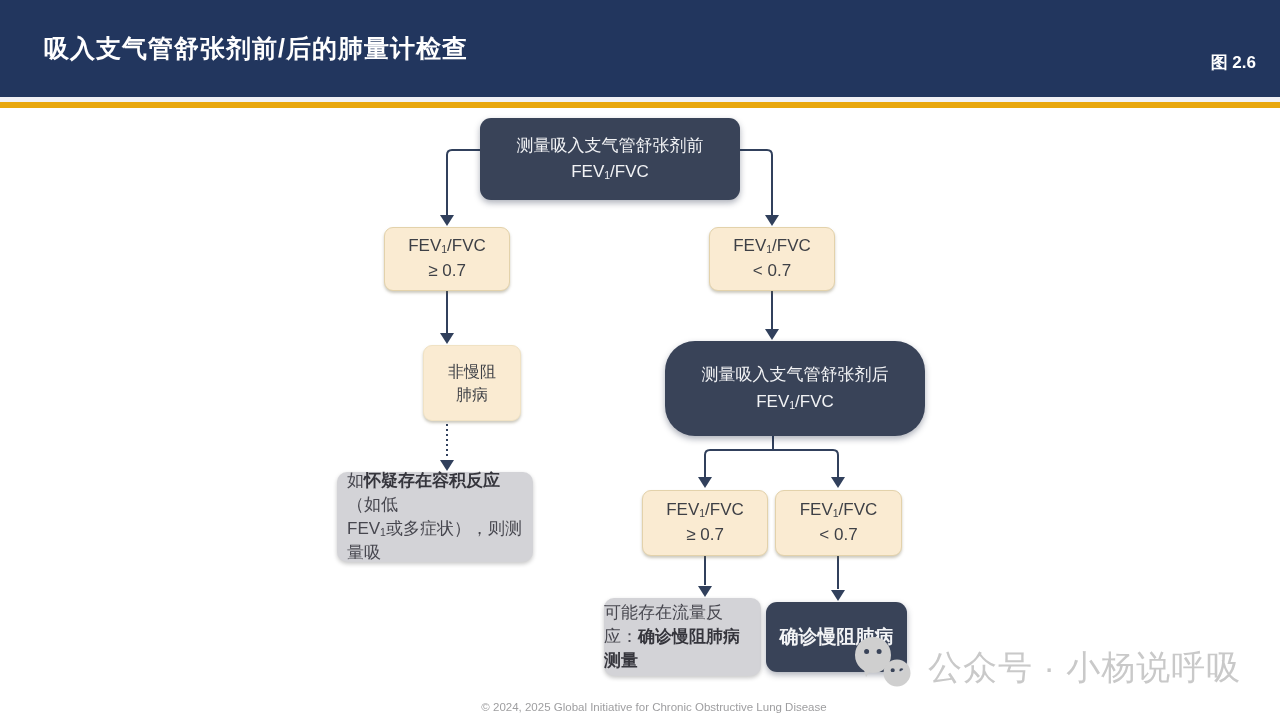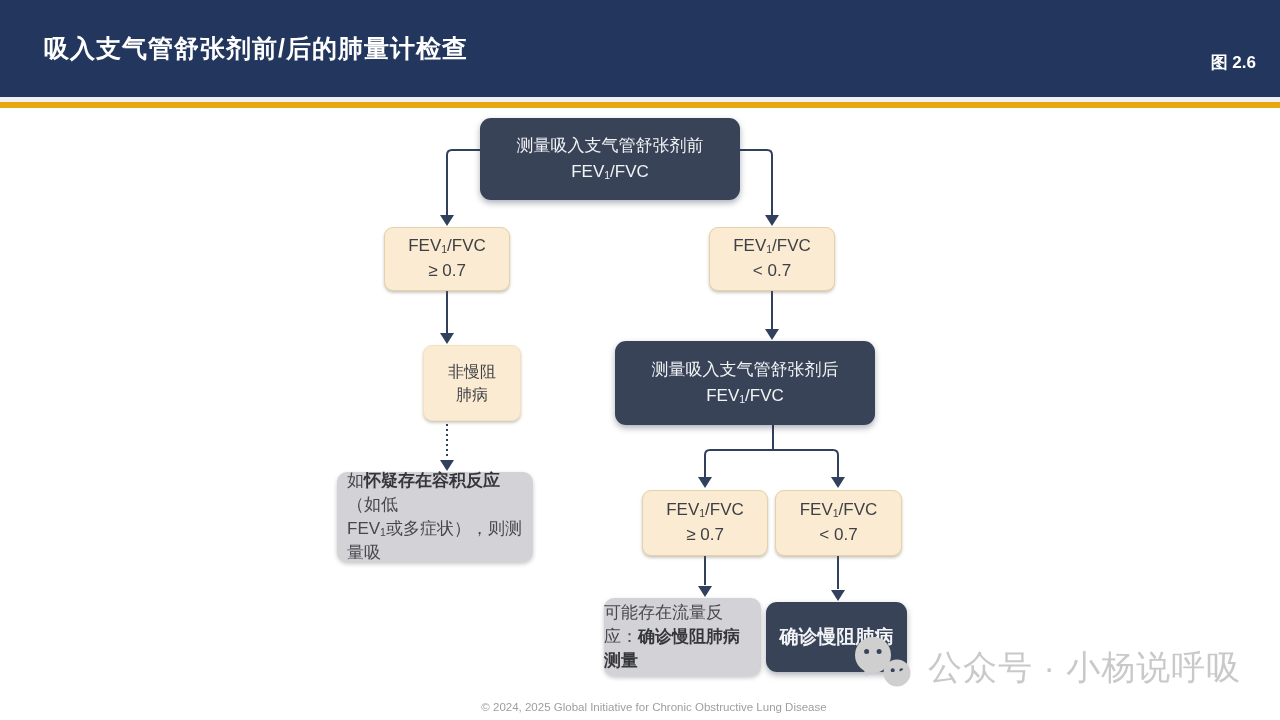--- a/index.html
+++ b/index.html
@@ -32,21 +32,21 @@
                box-shadow:0 2px 4px rgba(0,0,0,.22); font-size:17px; line-height:1.42;
                align-items:flex-start; text-align:left; }
   .gray-node b { color:#35353C; }
   sub { font-size:0.62em; vertical-align:-0.22em; line-height:0; }
 
   .pre-box      { left:480px; top:118px; width:260px; height:82px; }
   .pre-ge-box   { left:384px; top:227px; width:126px; height:64px; }
   .pre-lt-box   { left:709px; top:227px; width:126px; height:64px; }
   .non-copd-box { left:399px; top:345px; width:98px;  height:76px; font-size:16px; border:1px solid #F0E2C4;margin-left:24px; }
   .suspect-box  { left:337px; top:472px; width:196px; height:90px; padding:8px 10px; }
-  .post-box     { left:615px; top:341px; width:260px; height:84px; }
+  .post-box     { left:665px; top:341px; width:260px; height:95px;border-radius:30px; }
   .post-ge-box  { left:642px; top:490px; width:126px; height:66px; }
   .post-lt-box  { left:775px; top:490px; width:127px; height:66px; }
   .flow-box     { left:604px; top:598px; width:157px; height:78px; padding:5px 0; }
   .confirm-box  { left:766px; top:602px; width:141px; height:70px; font-size:19px; font-weight:700; }
 
   
   .watermark { position:absolute; left:852px; top:636px; z-index:3; display:flex; align-items:center; }
   .watermark-text { position:absolute; left:928px; top:645px; z-index:3;
                     color:#C9C9C9; font-size:34px; letter-spacing:1px; white-space:nowrap; }
 

